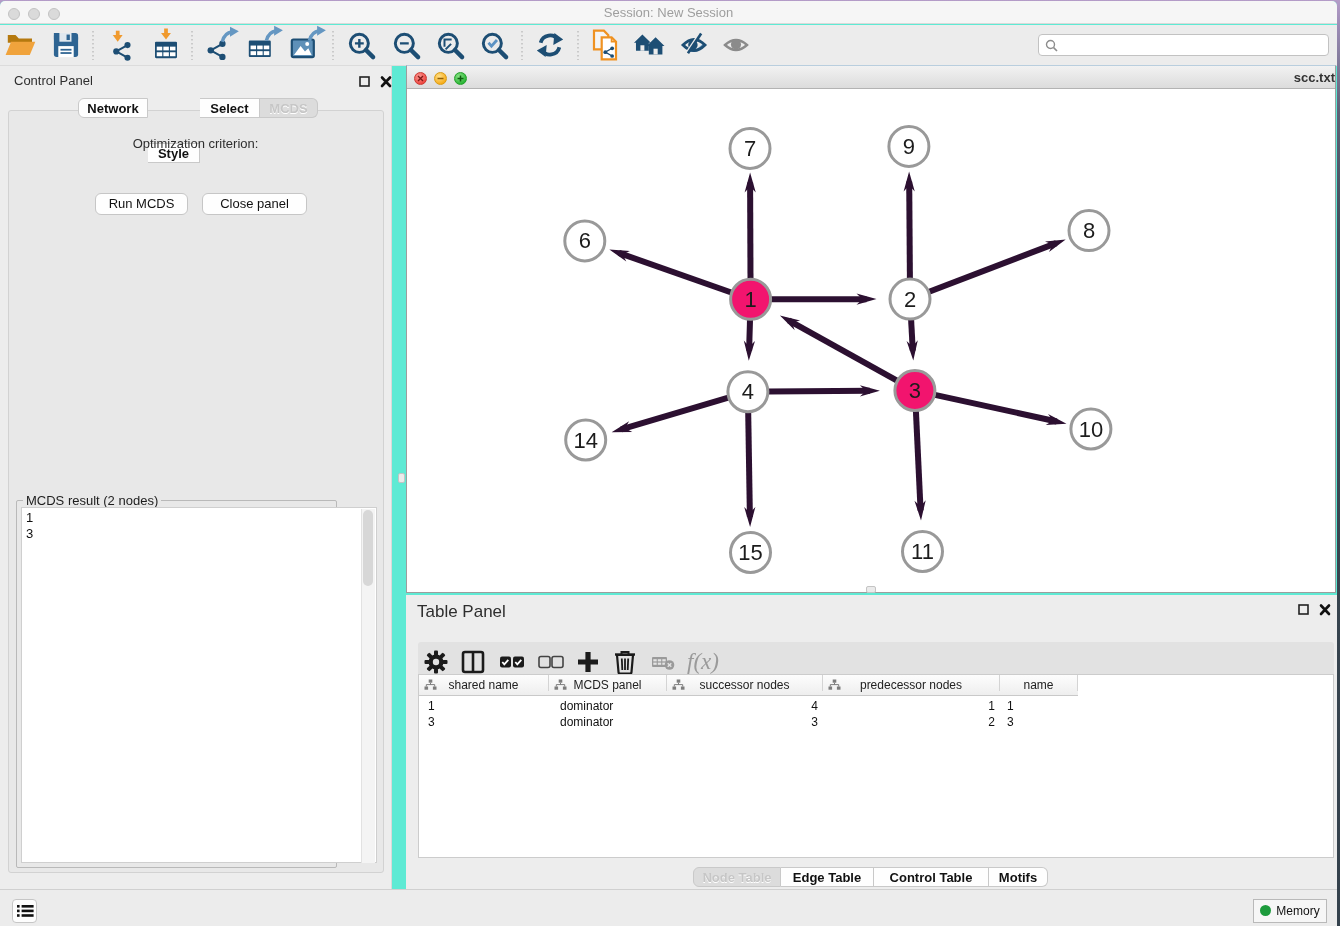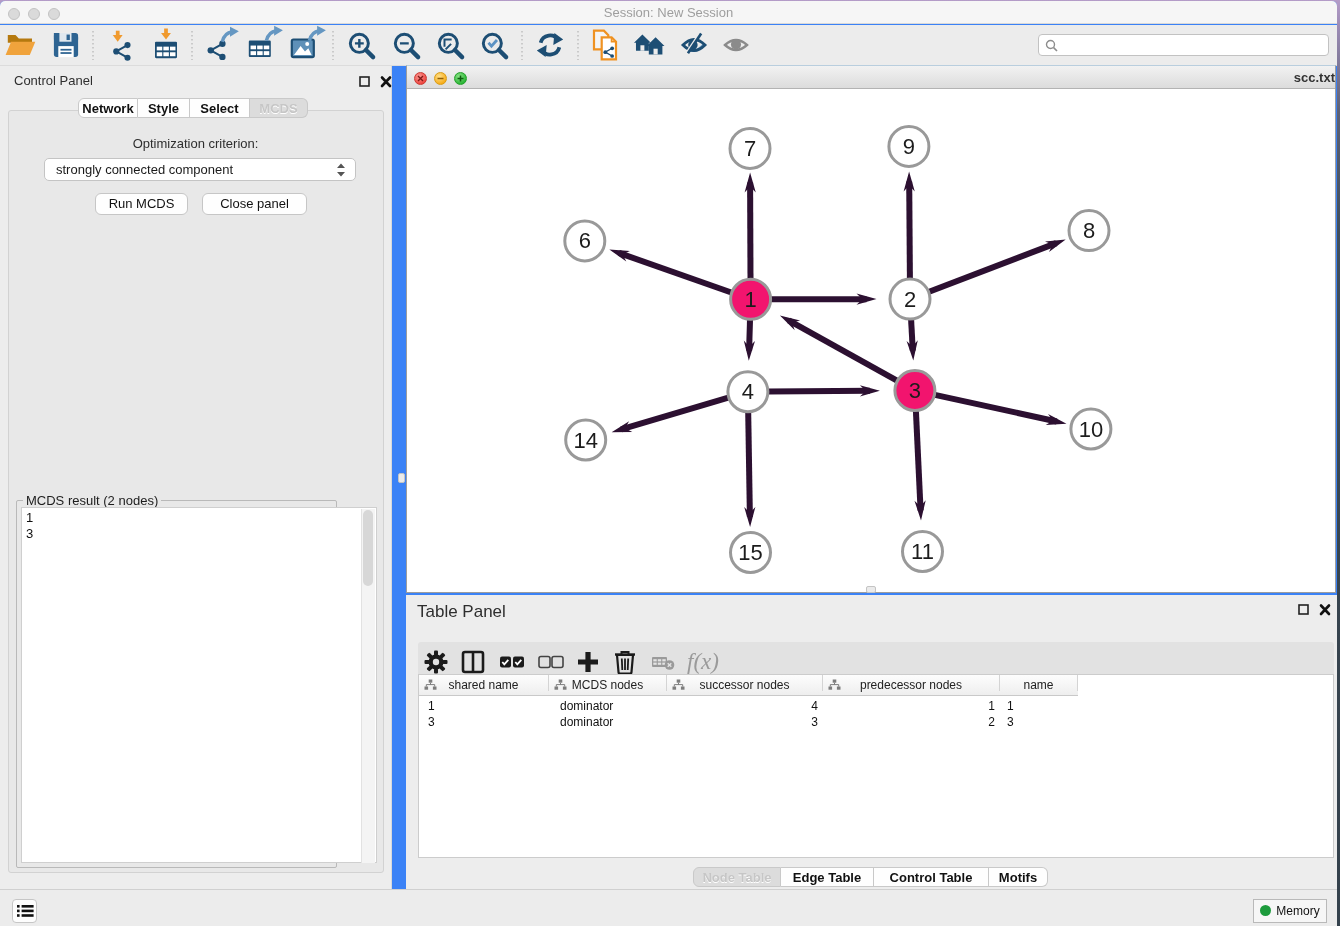--- a/index.html
+++ b/index.html
@@ -4,21 +4,21 @@
 <style>
 * { margin:0; padding:0; box-sizing:border-box; }
 html,body { width:1340px; height:926px; overflow:hidden; }
 body {
   font-family:"Liberation Sans", sans-serif;
   background:linear-gradient(180deg,#b49cc8 0%,#9b8bb4 3%,#5d6176 12%,#414e5c 25%,#37444f 60%,#34414c 100%);
   position:relative;
 }
 #win {
   position:absolute; left:0; top:1px; width:1337px; height:925px;
-  background:#3b82f6; border-radius:5px 5px 0 0; overflow:hidden;
+  background:#5eead4; border-radius:5px 5px 0 0; overflow:hidden;
 }
 
 #titlebar { position:absolute; left:0; top:0; width:100%; height:23px; background:#f6f6f6; border-bottom:1px solid #d9d9d9; }
 .tl { position:absolute; top:7px; width:12px; height:12px; border-radius:50%; }
 #titlebar .tl { background:#dadada; border:1px solid #c3c3c3; }
 #wintitle { position:absolute; top:4px; left:0; width:100%; text-align:center; font-size:13px; color:#9e9e9e; }
 
 #toolbar { position:absolute; left:0; top:24px; width:100%; height:41px; background:#ececec; border-bottom:1px solid #dcdcdc; }
 #searchbox { position:absolute; left:1038px; top:9px; width:291px; height:22px; background:#fff; border:1px solid #c2c2c2; border-radius:4px; }
 
@@ -223,29 +223,26 @@
       </div>
     </div>
   <div id="cpanel">
     <div class="phead">Control Panel</div>
     <svg width="36" height="14" viewBox="0 0 36 14" style="position:absolute;left:358px;top:9px;">
         <rect x="2" y="2" width="9" height="9" fill="none" stroke="#222" stroke-width="1.6"></rect>
         <path d="M24,2.5 L32,11 M32,2.5 L24,11" stroke="#111" stroke-width="2.6" stroke-linecap="round"></path>
       </svg>
     <div id="cp-inner"></div>
     <div class="tabs" id="cp-tabs">
-      <div class="tab first" style="width:60px;">Network</div>
-        <div class="tab" style="width:52px;">Style</div>
+      <div class="tab first" style="width:70px;">Network</div>
+        <div class="tab" style="width:52px;margin-top:45px;">Style</div>
         <div class="tab" style="width:60px;">Select</div>
         <div class="tab sel last" style="width:58px;">MCDS</div>
     </div>
     <div id="optlabel">Optimization criterion:</div>
-    <div id="dropdown">strongly connected component<svg width="12" height="16" viewBox="0 0 12 16" style="position:absolute;right:8px;top:3px;">
-          <path d="M2,6 L6,1.5 L10,6 z M2,10 L6,14.5 L10,10 z" fill="#555"></path>
-        </svg></div>
     <div class="btn" style="left:95px; top:127px; width:93px;">Run MCDS</div>
     <div class="btn" style="left:202px; top:127px; width:105px;">Close panel</div>
     <div id="mcdsgroup">
       <div class="glabel">MCDS result (2 nodes)</div>
       <div id="mcdstext">
         <div style="position:absolute; left:4px; top:2px;">1</div>
         <div style="position:absolute; left:4px; top:18px;">3</div>
         <div id="mcdsscroll">
             <div id="mcdsthumb"></div>
           </div>
@@ -399,21 +396,21 @@
         <div id="thead" style="width:659px;">
           <div class="thcell" style="left:0px;width:130px;">shared name</div>
           <svg width="13" height="12" viewBox="0 0 13 12" style="position:absolute;left:5px;top:4px;">
             <g fill="#7d7d7d">
               <rect x="4.7" y="0.5" width="3.6" height="3.2"></rect>
               <rect x="0.5" y="7.5" width="3.6" height="3.2"></rect>
               <rect x="8.9" y="7.5" width="3.6" height="3.2"></rect>
             </g>
             <path d="M6.5,3.7 V5.6 M2.3,7.5 V5.6 H10.7 V7.5" stroke="#7d7d7d" stroke-width="1" fill="none"></path>
           </svg>
-          <div class="thcell" style="left:130px;width:118px;">MCDS nodes</div>
+          <div class="thcell" style="left:130px;width:118px;">MCDS panel</div>
           <svg width="13" height="12" viewBox="0 0 13 12" style="position:absolute;left:135px;top:4px;">
             <g fill="#7d7d7d">
               <rect x="4.7" y="0.5" width="3.6" height="3.2"></rect>
               <rect x="0.5" y="7.5" width="3.6" height="3.2"></rect>
               <rect x="8.9" y="7.5" width="3.6" height="3.2"></rect>
             </g>
             <path d="M6.5,3.7 V5.6 M2.3,7.5 V5.6 H10.7 V7.5" stroke="#7d7d7d" stroke-width="1" fill="none"></path>
           </svg>
           <div class="thcell" style="left:248px;width:156px;">successor nodes</div>
           <svg width="13" height="12" viewBox="0 0 13 12" style="position:absolute;left:253px;top:4px;">

